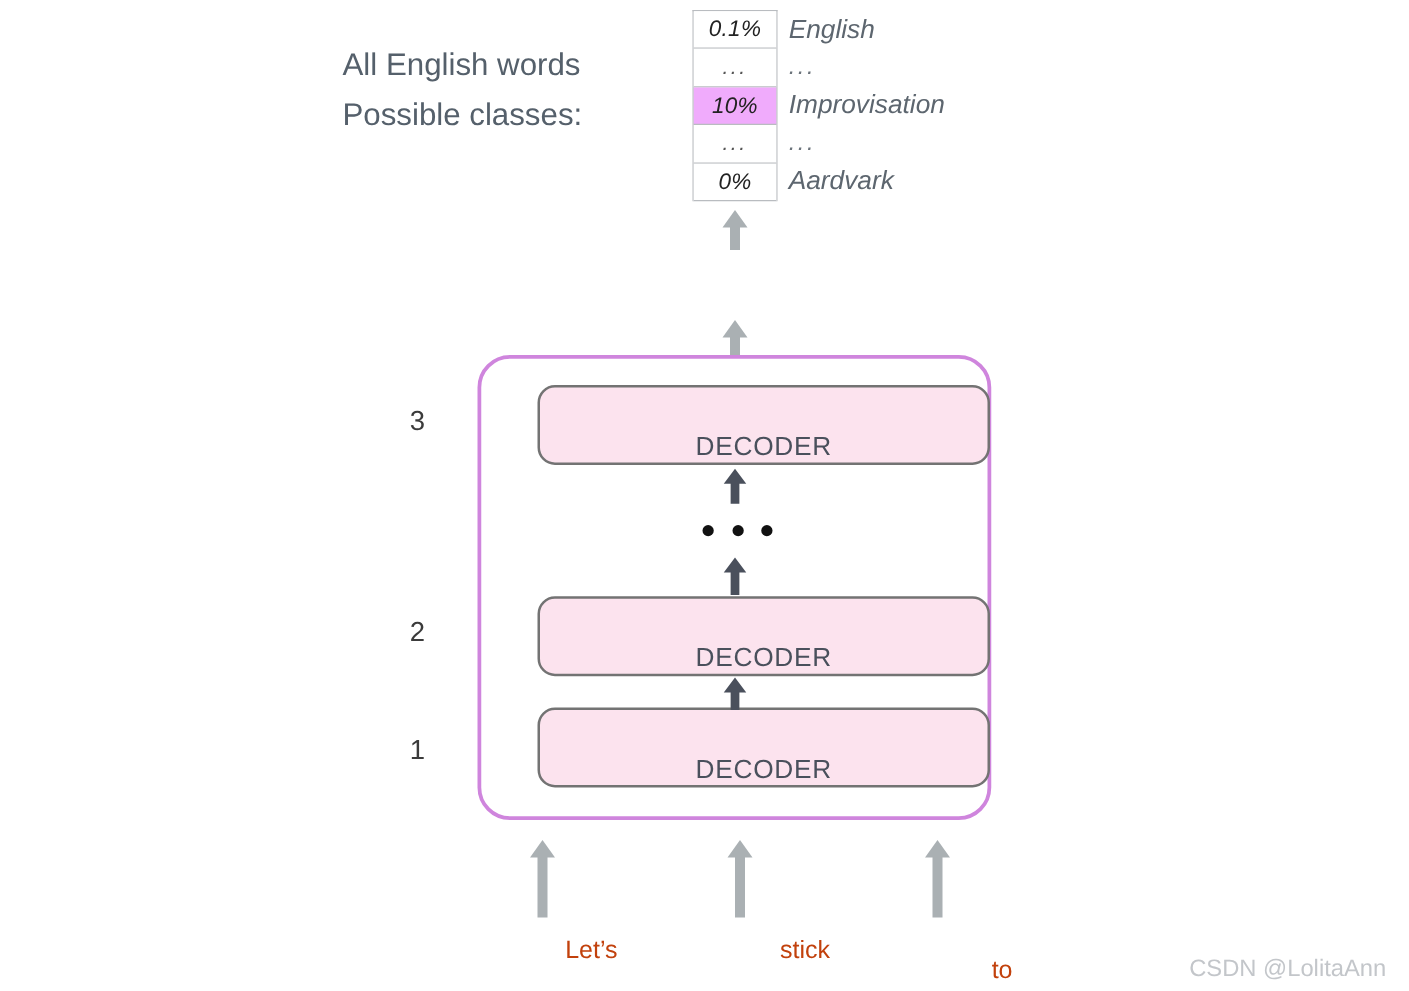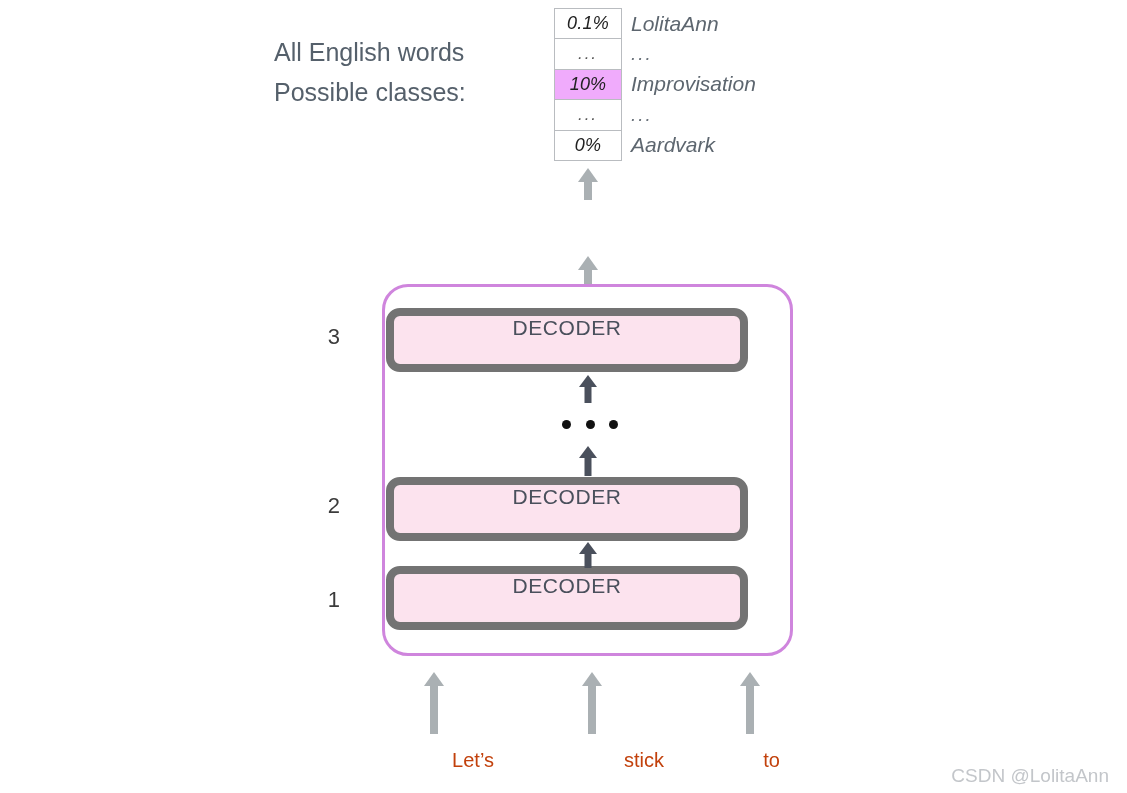--- a/index.html
+++ b/index.html
@@ -142,29 +142,29 @@
     width: 411px;
     height: 372px;
     box-sizing: border-box;
     border: 3px solid #cf85dd;
     border-radius: 26px;
     background: #ffffff;
   }
 
   .decoder {
     position: absolute;
-    left: 386px;
+    left: 430px;
     width: 362px;
     height: 64px;
     box-sizing: border-box;
     background: #fce3ee;
-    border: 8px solid #737373;
+    border: 2px solid #737373;
     border-radius: 14px;
     display: flex;
-    align-items: flex-start;
+    align-items: flex-end;
     justify-content: center;
     font-size: 21px;
     letter-spacing: 0.6px;
     color: #4a505c;
   }
   #decoder-12 { top: 308px; }
   #decoder-2  { top: 477px; }
   #decoder-1  { top: 566px; }
 
   .layer-num {
@@ -197,21 +197,21 @@
   .token {
     position: absolute;
     width: 120px;
     text-align: right;
     font-size: 20px;
     color: #c2410c;
     top: 749px;
   }
   #token-0 { left: 374px; }
   #token-1 { left: 544px; }
-  #token-2 { left: 660px; }
+  #token-2 { left: 690px; margin-top: 16px; }
 
   
   .watermark {
     position: absolute;
     right: 18px;
     bottom: 6px;
     font-size: 19px;
     color: #c3c6ca;
     white-space: nowrap;
   }
@@ -222,21 +222,21 @@
 <div class="stage">
 
   <div class="caption">
     <div>All English words</div>
     <div>Possible classes:</div>
   </div>
 
   <div class="prob-table">
     <div class="prob-row">
       <span class="prob-value">0.1%</span>
-      <span class="prob-label">LolitaAnn</span>
+      <span class="prob-label">English</span>
     </div>
     <div class="prob-row">
       <span class="prob-value ellipsis">...</span>
       <span class="prob-label ellipsis">...</span>
     </div>
     <div class="prob-row highlight">
       <span class="prob-value">10%</span>
       <span class="prob-label">Improvisation</span>
     </div>
     <div class="prob-row">

